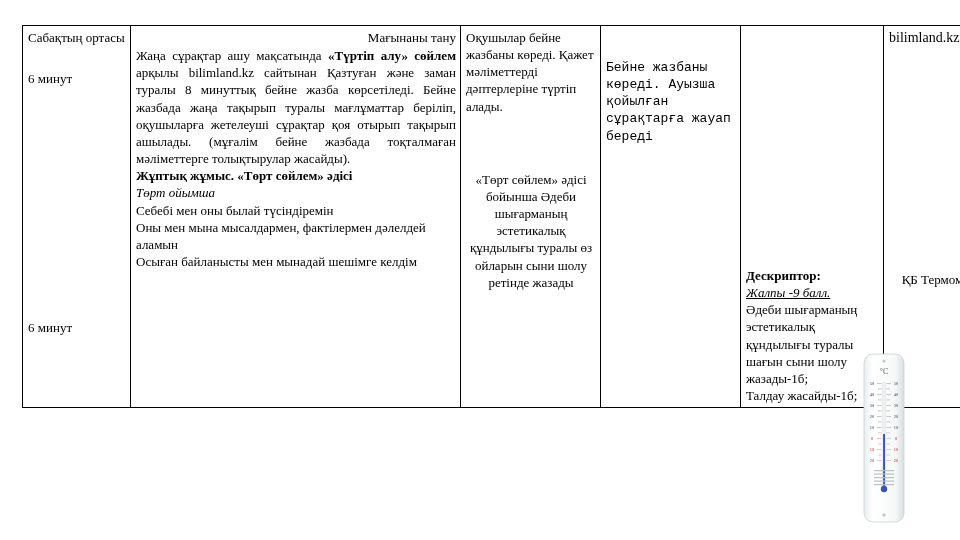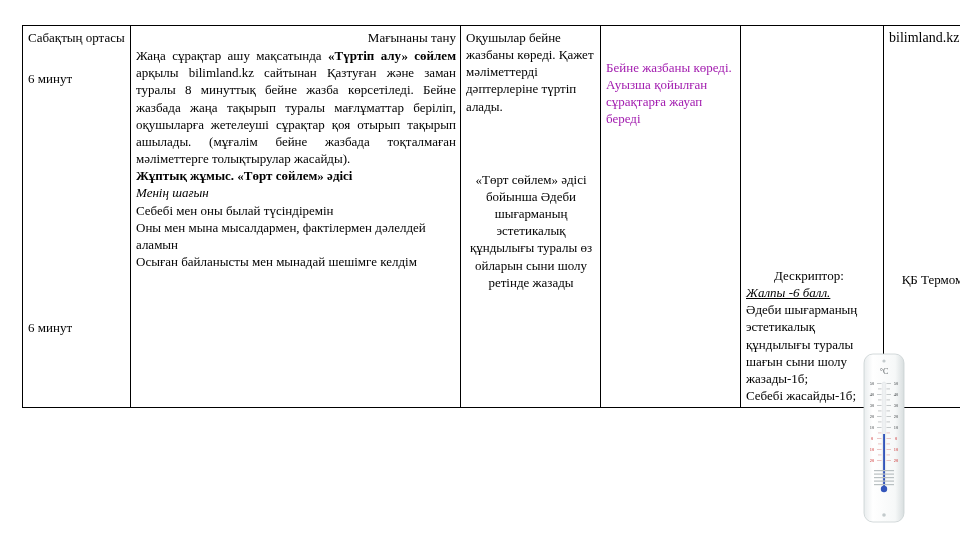--- a/index.html
+++ b/index.html
@@ -53,26 +53,26 @@
   .c2 .b2title{display:block;font-weight:bold;text-align:justify;text-align-last:left;}
   .c2 .b2italic{display:block;font-style:italic;}
   .c2 .b2line{display:block;}
   .c2 .b2just{display:block;text-align:justify;text-align-last:left;}
 
   
   .c3 .p1{display:block;}
   .c3 .p2{display:block;margin-top:56px;text-align:center;}
 
   
-  .c4{color:#a21caf;}
+  .c4{color:#000000;font-family:Liberation Mono, monospace;}
   .c4 .p1{display:block;margin-top:30px;}
 
   
   .c5 .desc{display:block;margin-top:238px;}
-  .c5 .desc .lbl{font-weight:normal;margin-left:28px;}
+  .c5 .desc .lbl{font-weight:bold;}
   .c5 .desc .score{font-style:italic;text-decoration:underline;}
 
   
   .c6 .site{display:block;word-break:break-all;font-size:14px;}
   .c6 .kb{display:block;margin-top:224px;text-align:center;}
 
   
   .thermo{
     position:absolute;
     left:856px;top:352px;
@@ -93,42 +93,42 @@
           <span class="t1">6 минут</span>
           <span class="t2">6 минут</span>
         </td>
 
         <td class="c2">
           <span class="heading">Мағынаны тану</span>
           <span class="para"><span>Жаңа сұрақтар ашу мақсатында </span><b>«Түртіп алу» сөйлем</b><span> арқылы bilimland.kz сайтынан  Қазтуған және заман туралы 8 минуттық бейне жазба көрсетіледі. Бейне жазбада жаңа тақырып туралы мағлұматтар беріліп, оқушыларға жетелеуші сұрақтар қоя отырып тақырып ашылады. (мұғалім бейне жазбада тоқталмаған мәліметтерге толықтырулар жасайды).</span></span>
 
           <span class="block2">
             <span class="b2title">Жұптық жұмыс. «Төрт сөйлем» әдісі</span>
-            <span class="b2italic">Менің шағын</span>
+            <span class="b2italic">Төрт ойымша</span>
             <span class="b2line">Себебі мен оны былай түсіндіремін</span>
             <span class="b2line">Оны мен мына мысалдармен, фактілермен дәлелдей аламын</span>
             <span class="b2just">Осыған байланысты мен мынадай шешімге келдім</span>
           </span>
         </td>
 
         <td class="c3">
           <span class="p1">Оқушылар бейне жазбаны көреді. Қажет мәліметтерді дәптерлеріне түртіп алады.</span>
           <span class="p2">«Төрт сөйлем» әдісі бойынша Әдеби шығарманың эстетикалық құндылығы туралы өз ойларын сыни шолу ретінде жазады</span>
         </td>
 
         <td class="c4">
           <span class="p1">Бейне жазбаны көреді. Ауызша қойылған сұрақтарға жауап береді</span>
         </td>
 
         <td class="c5">
           <span class="desc">
             <span class="lbl">Дескриптор:</span><br>
-            <span class="score">Жалпы -6 балл.</span><br>
+            <span class="score">Жалпы -9 балл.</span><br>
             <span>Әдеби шығарманың эстетикалық құндылығы туралы шағын сыни шолу жазады-1б;</span><br>
-            <span>Себебі жасайды-1б;</span>
+            <span>Талдау жасайды-1б;</span>
           </span>
         </td>
 
         <td class="c6">
           <span class="site">bilimland.kz</span>
           <span class="kb">ҚБ Термометр</span>
         </td>
 
       </tr>
     </tbody>

